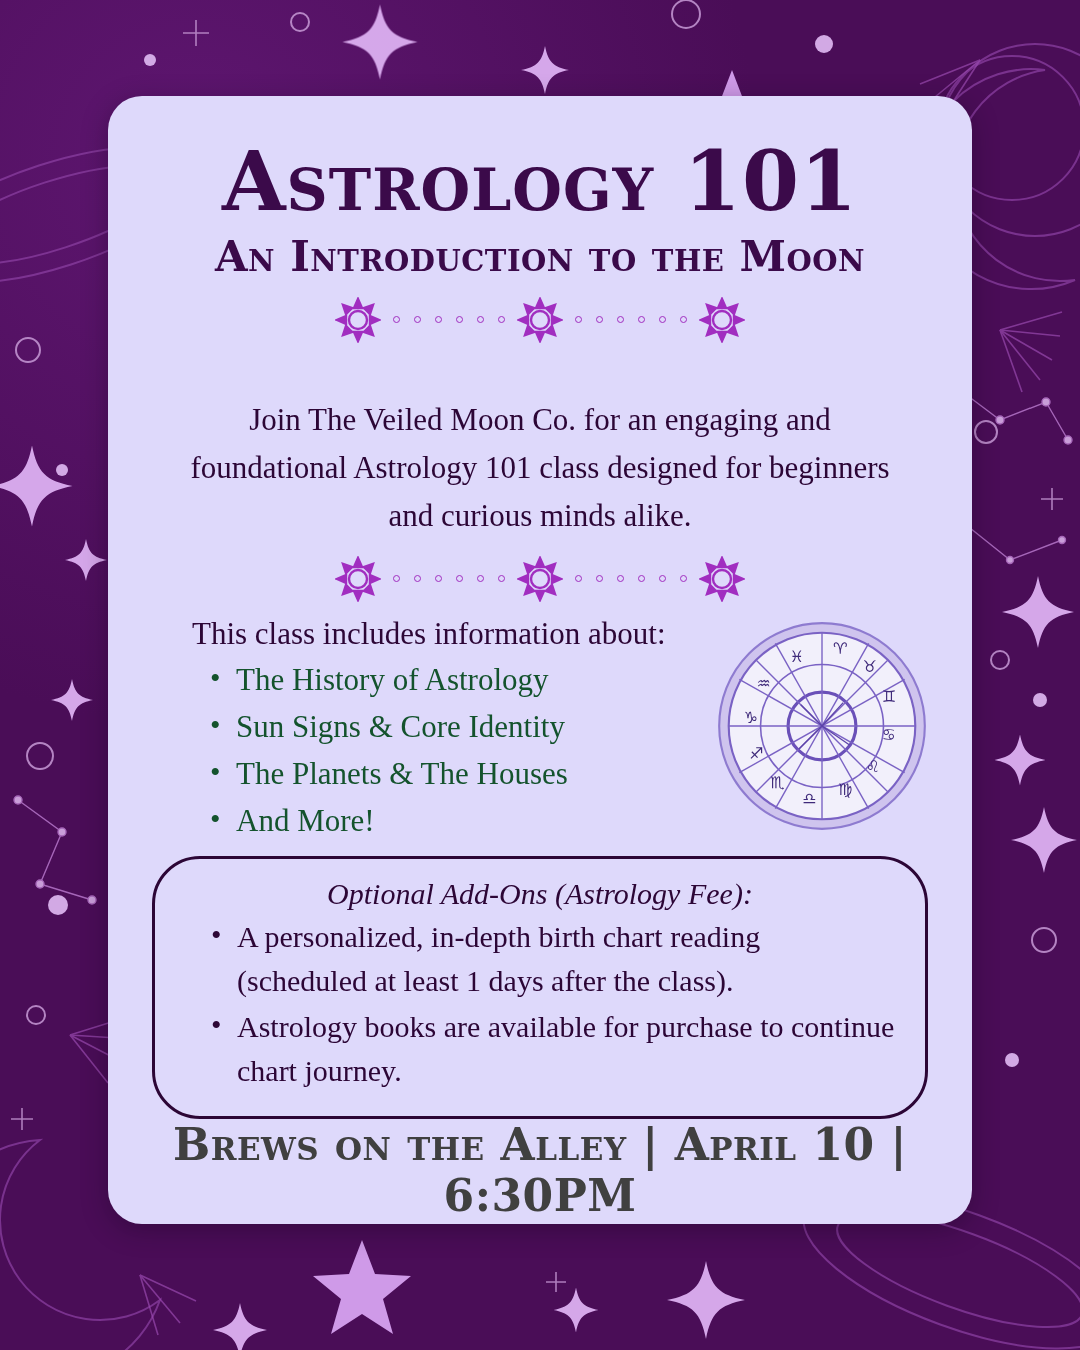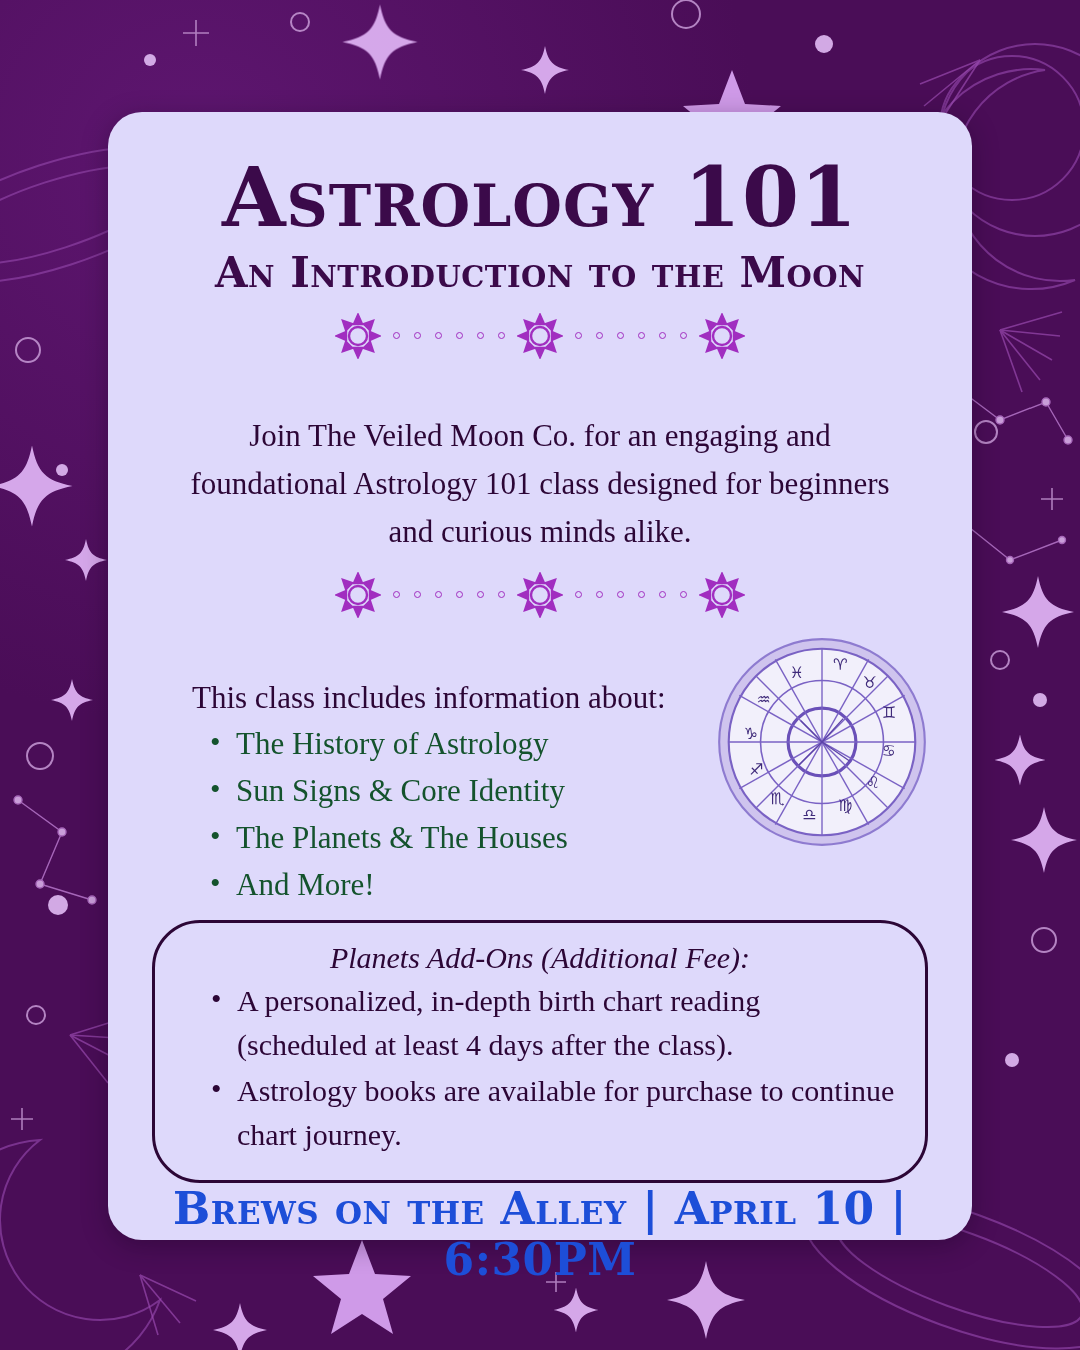--- a/index.html
+++ b/index.html
@@ -14,21 +14,21 @@
     background: #4a0d57;
     background-image:
       radial-gradient(circle at 18% 12%, #5e1670 0%, #4a0d57 38%),
       radial-gradient(circle at 85% 80%, #5a1168 0%, #420b4d 45%);
     overflow: hidden;
   }
   
   #cosmos { position: absolute; inset: 0; }
   .card {
     position: absolute;
-    left: 108px; top: 112px;
+    left: 108px; top: 96px;
     width: 864px; height: 1128px;
     background: #ded9fb;
     border-radius: 34px;
     box-shadow: 0 6px 26px rgba(20,0,30,.35);
     padding: 38px 44px 26px 44px;
     display: flex;
     flex-direction: column;
   }
   .title {
     text-align: center;
@@ -74,21 +74,21 @@
     font-size: 31px;
     line-height: 1.55;
     padding: 0 34px;
     margin-top: 43px;
   }
   .includes-wrap {
     display: flex;
     align-items: flex-start;
     margin-top: 4px;
   }
-  .includes-text { flex: 1 1 auto; padding-left: 18px; margin-top: 48px; }
+  .includes-text { flex: 1 1 auto; padding-left: 18px; }
   .includes-head {
     color: #2c0636;
     font-size: 31px;
     padding-left: 22px;
     margin-bottom: 4px;
   }
   ul.bullets { list-style: none; padding-left: 40px; }
   ul.bullets li {
     position: relative;
     color: #14532d;
@@ -125,21 +125,21 @@
     margin-bottom: 2px;
   }
   .addons ul li::before {
     content: "•";
     position: absolute; left: 0; top: -2px;
     font-size: 30px;
   }
   .footer {
     margin-top: auto;
     text-align: center;
-    color: #1d4ed8;
+    color: #404040;
     font-family: "DejaVu Serif", serif;
     font-weight: bold;
     font-variant: small-caps;
     font-size: 44px;
     letter-spacing: 0.5px;
     padding-bottom: 6px;
   }
 </style>
 </head>
 <body>
@@ -421,22 +421,22 @@
             <text x="38" y="126">♐</text>
             <text x="33" y="92">♑</text>
             <text x="45" y="60">♒</text>
             <text x="76" y="34">♓</text>
           </g>
         </svg>
       </div>
     </div>
 
     <div class="addons">
-      <div class="addons-head">Planets Add-Ons (Additional Fee):</div>
+      <div class="addons-head">Optional Add-Ons (Astrology Fee):</div>
       <ul>
-        <li>A personalized, in-depth birth chart reading (scheduled at least 4 days after the class).</li>
+        <li>A personalized, in-depth birth chart reading (scheduled at least 1 days after the class).</li>
         <li>Astrology books are available for purchase to continue chart journey.</li>
       </ul>
     </div>
 
     <div class="footer">Brews on the Alley | April 10 | 6:30PM</div>
   </div>
 </div>
 
 </body></html>

